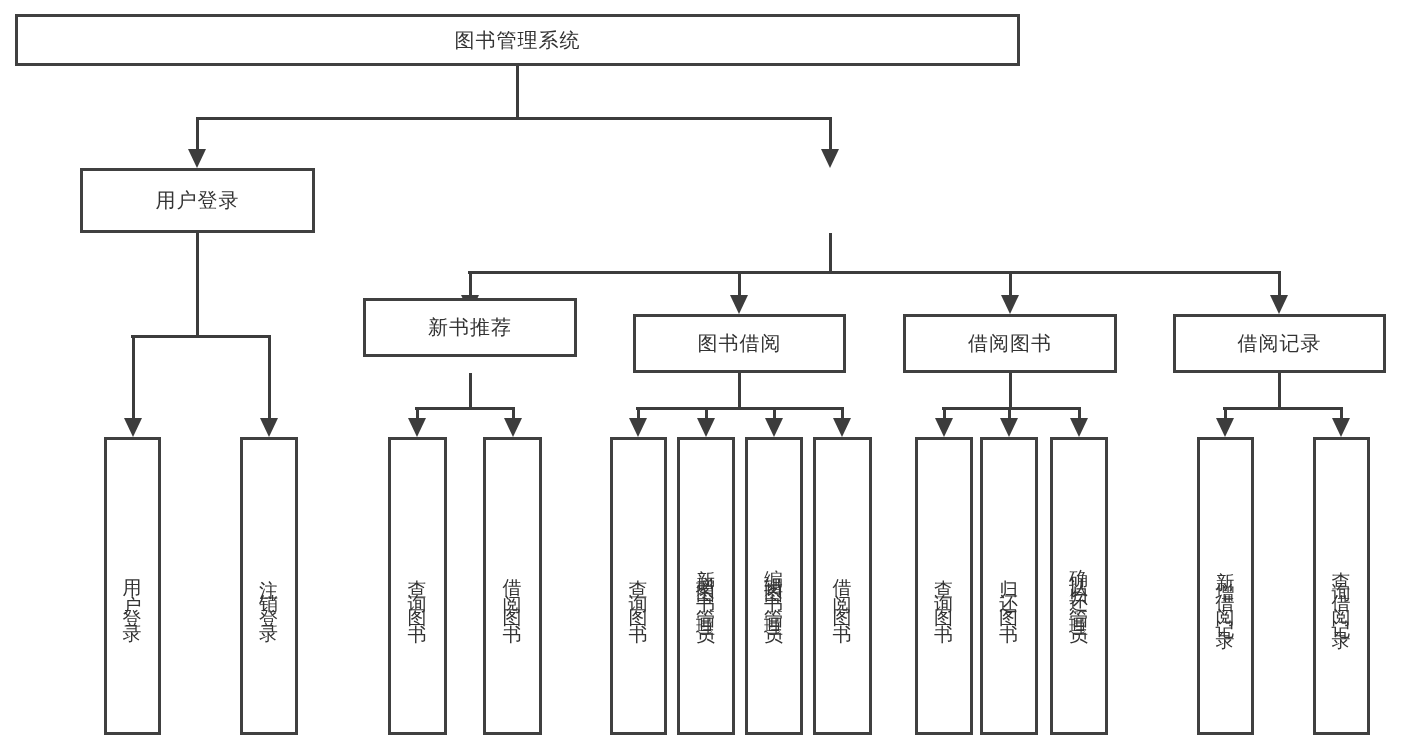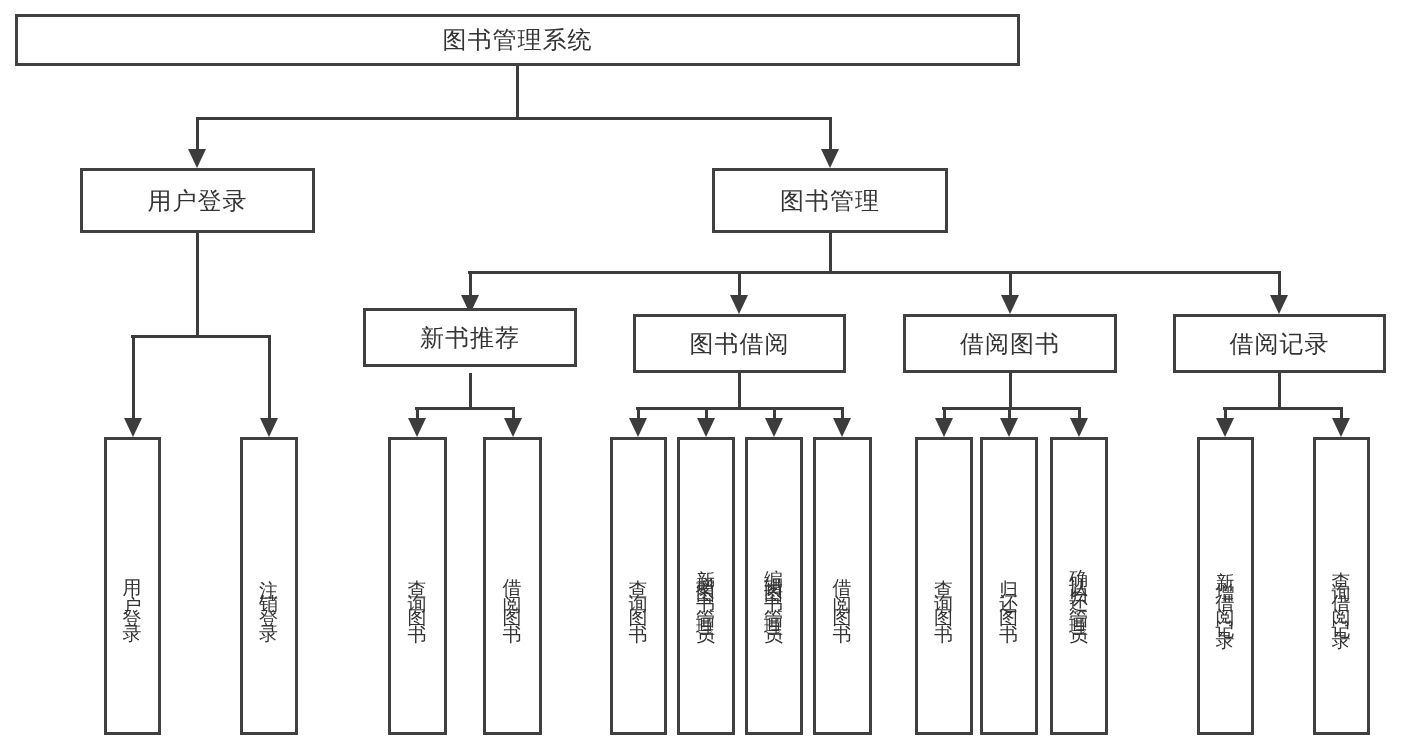--- a/index.html
+++ b/index.html
@@ -11,21 +11,21 @@
   }
   html,body{margin:0;padding:0;background:#fff;}
   body{font-family:"Liberation Sans","DejaVu Sans",sans-serif;}
   .canvas{
     position:relative;width:1405px;height:747px;background:var(--bg);
     overflow:hidden;
   }
   .box{
     position:absolute;box-sizing:border-box;border:3px solid var(--border);
     background:#fff;display:flex;align-items:center;justify-content:center;
-    color:var(--text);font-size:24px;letter-spacing:1px;
+    color:var(--text);font-size:20px;letter-spacing:1px;
   }
   .leafbox{
     position:absolute;box-sizing:border-box;border:3px solid var(--border);
     background:#fff;display:flex;align-items:center;justify-content:center;
     color:var(--text);font-size:19px;
   }
   .leafbox>span{
     writing-mode:vertical-rl;text-orientation:mixed;line-height:1;display:block;
   }
   .ls4>span{letter-spacing:15px;margin-bottom:-15px;}
@@ -57,43 +57,40 @@
   <div class="vl" style="left:515.5px;top:66px;height:52px;"></div>
   <div class="hl" style="left:196px;top:117px;width:635px;"></div>
   <div class="vl" style="left:195.5px;top:117px;height:35px;"></div>
   <div class="ah" style="left:188px;top:149px;"></div>
   <div class="vl" style="left:828.5px;top:117px;height:35px;"></div>
   <div class="ah" style="left:821px;top:149px;"></div>
 
   <div class="box" style="left:80px;top:168px;width:235px;height:65px;">
     <span>用户登录</span>
   </div>
-  <div class="box" style="left:712px;top:168px;width:236px;height:65px;">
-    <span>图书管理</span>
-  </div>
 
   <div class="vl" style="left:195.5px;top:233px;height:104px;"></div>
   <div class="hl" style="left:131px;top:335px;width:140px;"></div>
   <div class="vl" style="left:131.5px;top:335px;height:85px;"></div>
   <div class="ah" style="left:124px;top:418px;"></div>
   <div class="vl" style="left:267.5px;top:335px;height:85px;"></div>
   <div class="ah" style="left:260px;top:418px;"></div>
 
   <div class="vl" style="left:828.5px;top:233px;height:41px;"></div>
   <div class="hl" style="left:468px;top:271px;width:813px;"></div>
   <div class="vl" style="left:468.5px;top:271px;height:27px;"></div>
   <div class="ah" style="left:461px;top:295px;"></div>
   <div class="vl" style="left:737.5px;top:271px;height:27px;"></div>
   <div class="ah" style="left:730px;top:295px;"></div>
   <div class="vl" style="left:1008.5px;top:271px;height:27px;"></div>
   <div class="ah" style="left:1001px;top:295px;"></div>
   <div class="vl" style="left:1277.5px;top:271px;height:27px;"></div>
   <div class="ah" style="left:1270px;top:295px;"></div>
 
-  <div class="box" style="left:363px;top:308px;width:214px;height:59px;">
+  <div class="box" style="left:363px;top:298px;width:214px;height:59px;">
     <span>新书推荐</span>
   </div>
   <div class="box" style="left:633px;top:314px;width:213px;height:59px;">
     <span>图书借阅</span>
   </div>
   <div class="box" style="left:903px;top:314px;width:214px;height:59px;">
     <span>借阅图书</span>
   </div>
   <div class="box" style="left:1173px;top:314px;width:213px;height:59px;">
     <span>借阅记录</span>

